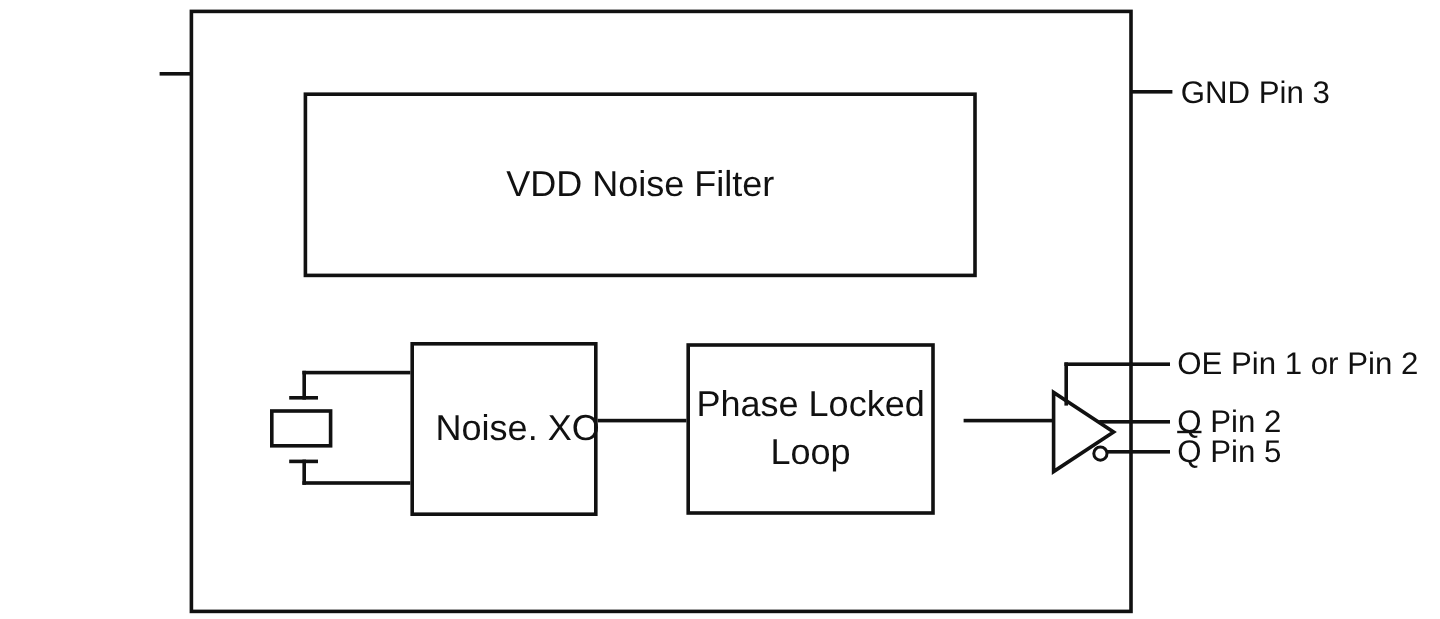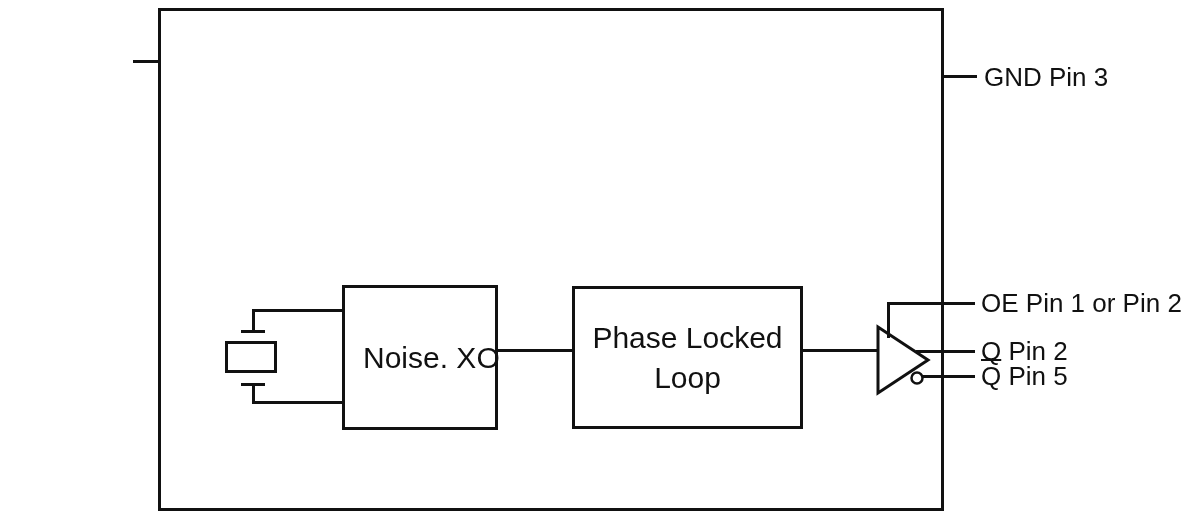--- a/index.html
+++ b/index.html
@@ -44,36 +44,39 @@
     align-items: center;
     justify-content: center;
   }
   #nf-box { left: 253px; top: 77px; width: 561px; height: 154px; }
   #xo-box {
     left: 342px; top: 285px; width: 156px; height: 145px;
     display: flex; flex-direction: column; justify-content: center;
     padding-left: 18px;
   }
   #pll-box {
-    left: 572px; top: 286px; width: 231px; height: 143px;
+    left: 572px; top: 286px; width: 207px; height: 143px;
     display: flex; flex-direction: column; justify-content: center;
     text-align: center;
   }
   #chip { left: 158px; top: 8px; width: 786px; height: 503px; }
   #xtal-rect { left: 225px; top: 341px; width: 52px; height: 32px; }
   .ovl { text-decoration: overline; }
   svg { position: absolute; display: block; }
 </style>
 </head>
 <body>
 
 <div id="stage">
 
   <div class="box" id="chip"></div>
 
+  <div class="box center-flex" id="nf-box">
+    <span class="block-text">VDD Noise Filter</span>
+  </div>
 
   <div class="box" id="xo-box">
     <div class="block-text">Noise. XO</div>
   </div>
 
   <div class="box" id="pll-box">
     <div class="block-text">Phase Locked</div>
     <div class="block-text">Loop</div>
   </div>
 

